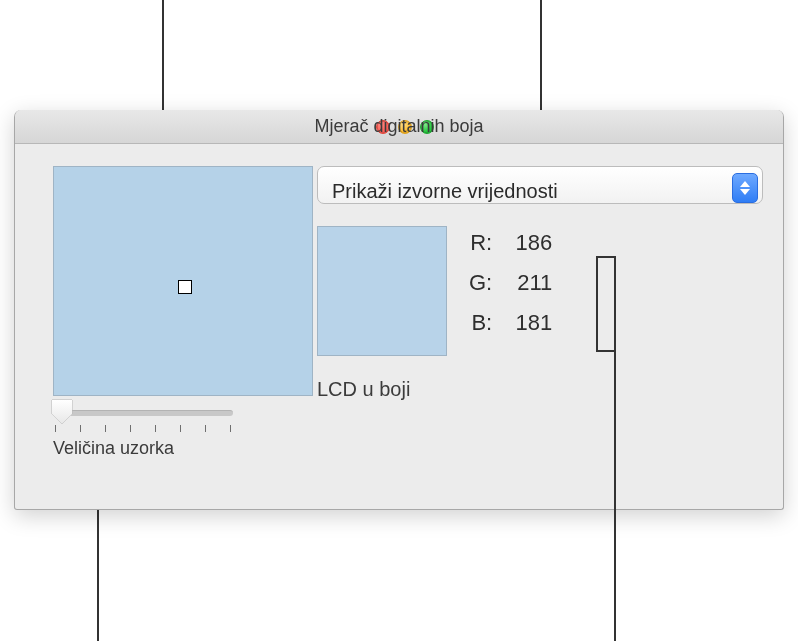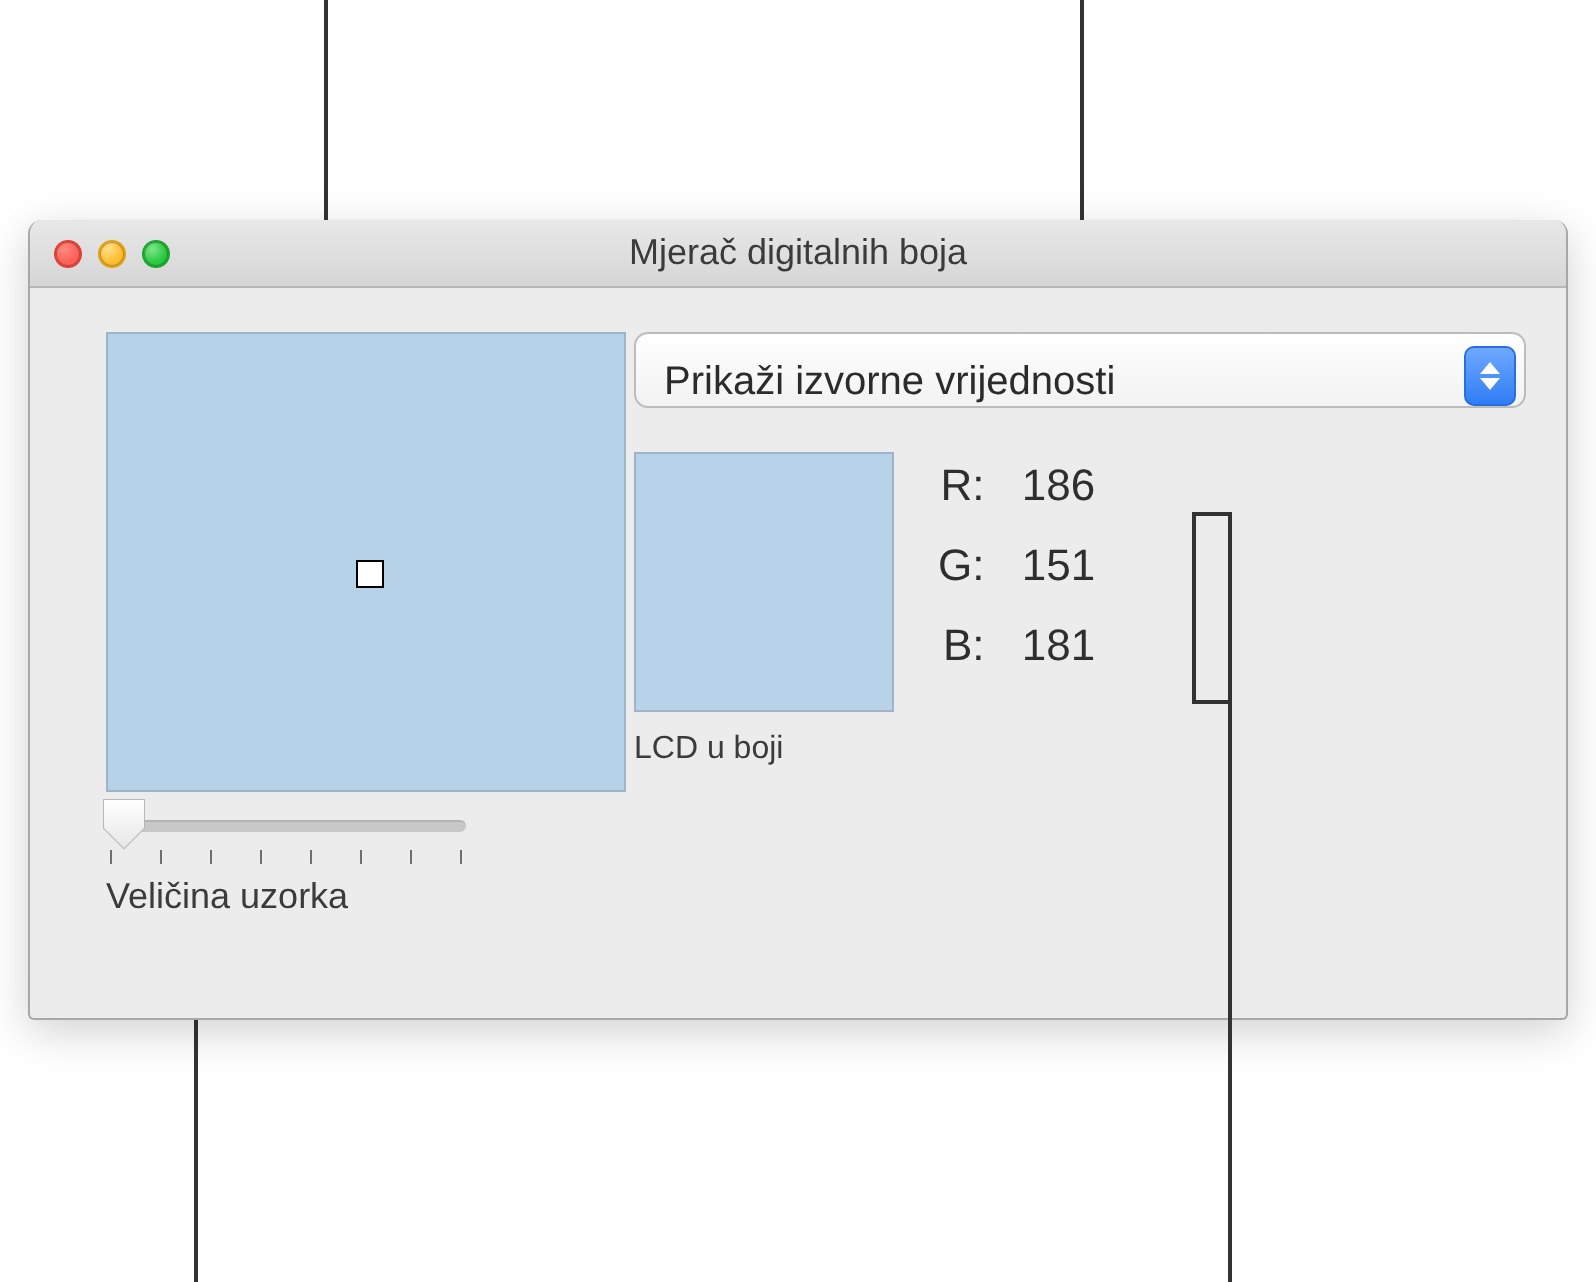--- a/index.html
+++ b/index.html
@@ -38,20 +38,21 @@
       overflow: hidden;
     }
 
     .titlebar {
       height: 34px;
       border-bottom: 1px solid #b7b7b7;
       background: linear-gradient(#e8e8e8, #d6d6d6);
       display: flex;
       align-items: center;
       position: relative;
+      justify-content: center;
     }
     .traffic {
       display: flex;
       gap: 8px;
       padding-left: 12px;
       align-items: center;
     }
     .tl {
       width: 14px; height: 14px;
       border-radius: 50%;
@@ -193,25 +194,25 @@
     .rgb-grid {
       display: grid;
       grid-template-columns: auto auto;
       column-gap: 14px;
       row-gap: 14px;
       font-size: 22px;
       color: #2e2e2e;
       margin-top: 4px;
     }
     .rgb-grid .lbl { text-align: right; }
-    .rgb-grid .val { text-align: center; min-width: 46px;}
+    .rgb-grid .val { text-align: right; min-width: 46px;}
 
     .lcd-label {
-      margin-top: 10px;
-      font-size: 16px;
+      margin-top: 22px;
+      font-size: 20px;
       color: #3b3b3b;
     }
   </style>
 </head>
 <body>
 
 <div class="callout-line cl-1"></div>
 <div class="callout-line cl-2"></div>
 <div class="callout-line cl-3"></div>
 <div class="callout-line cl-4"></div>
@@ -276,21 +277,21 @@
         </div>
       </div>
 
       <div class="mid-row">
         <div class="swatch" style="background:#b8d3e9"></div>
 
         <div class="rgb-grid">
           <div class="lbl">R:</div>
           <div class="val">186</div>
           <div class="lbl">G:</div>
-          <div class="val">151</div>
+          <div class="val">211</div>
           <div class="lbl">B:</div>
           <div class="val">181</div>
         </div>
       </div>
 
       <div class="lcd-label">LCD u boji</div>
     </div>
   </div>
 </div>
 

